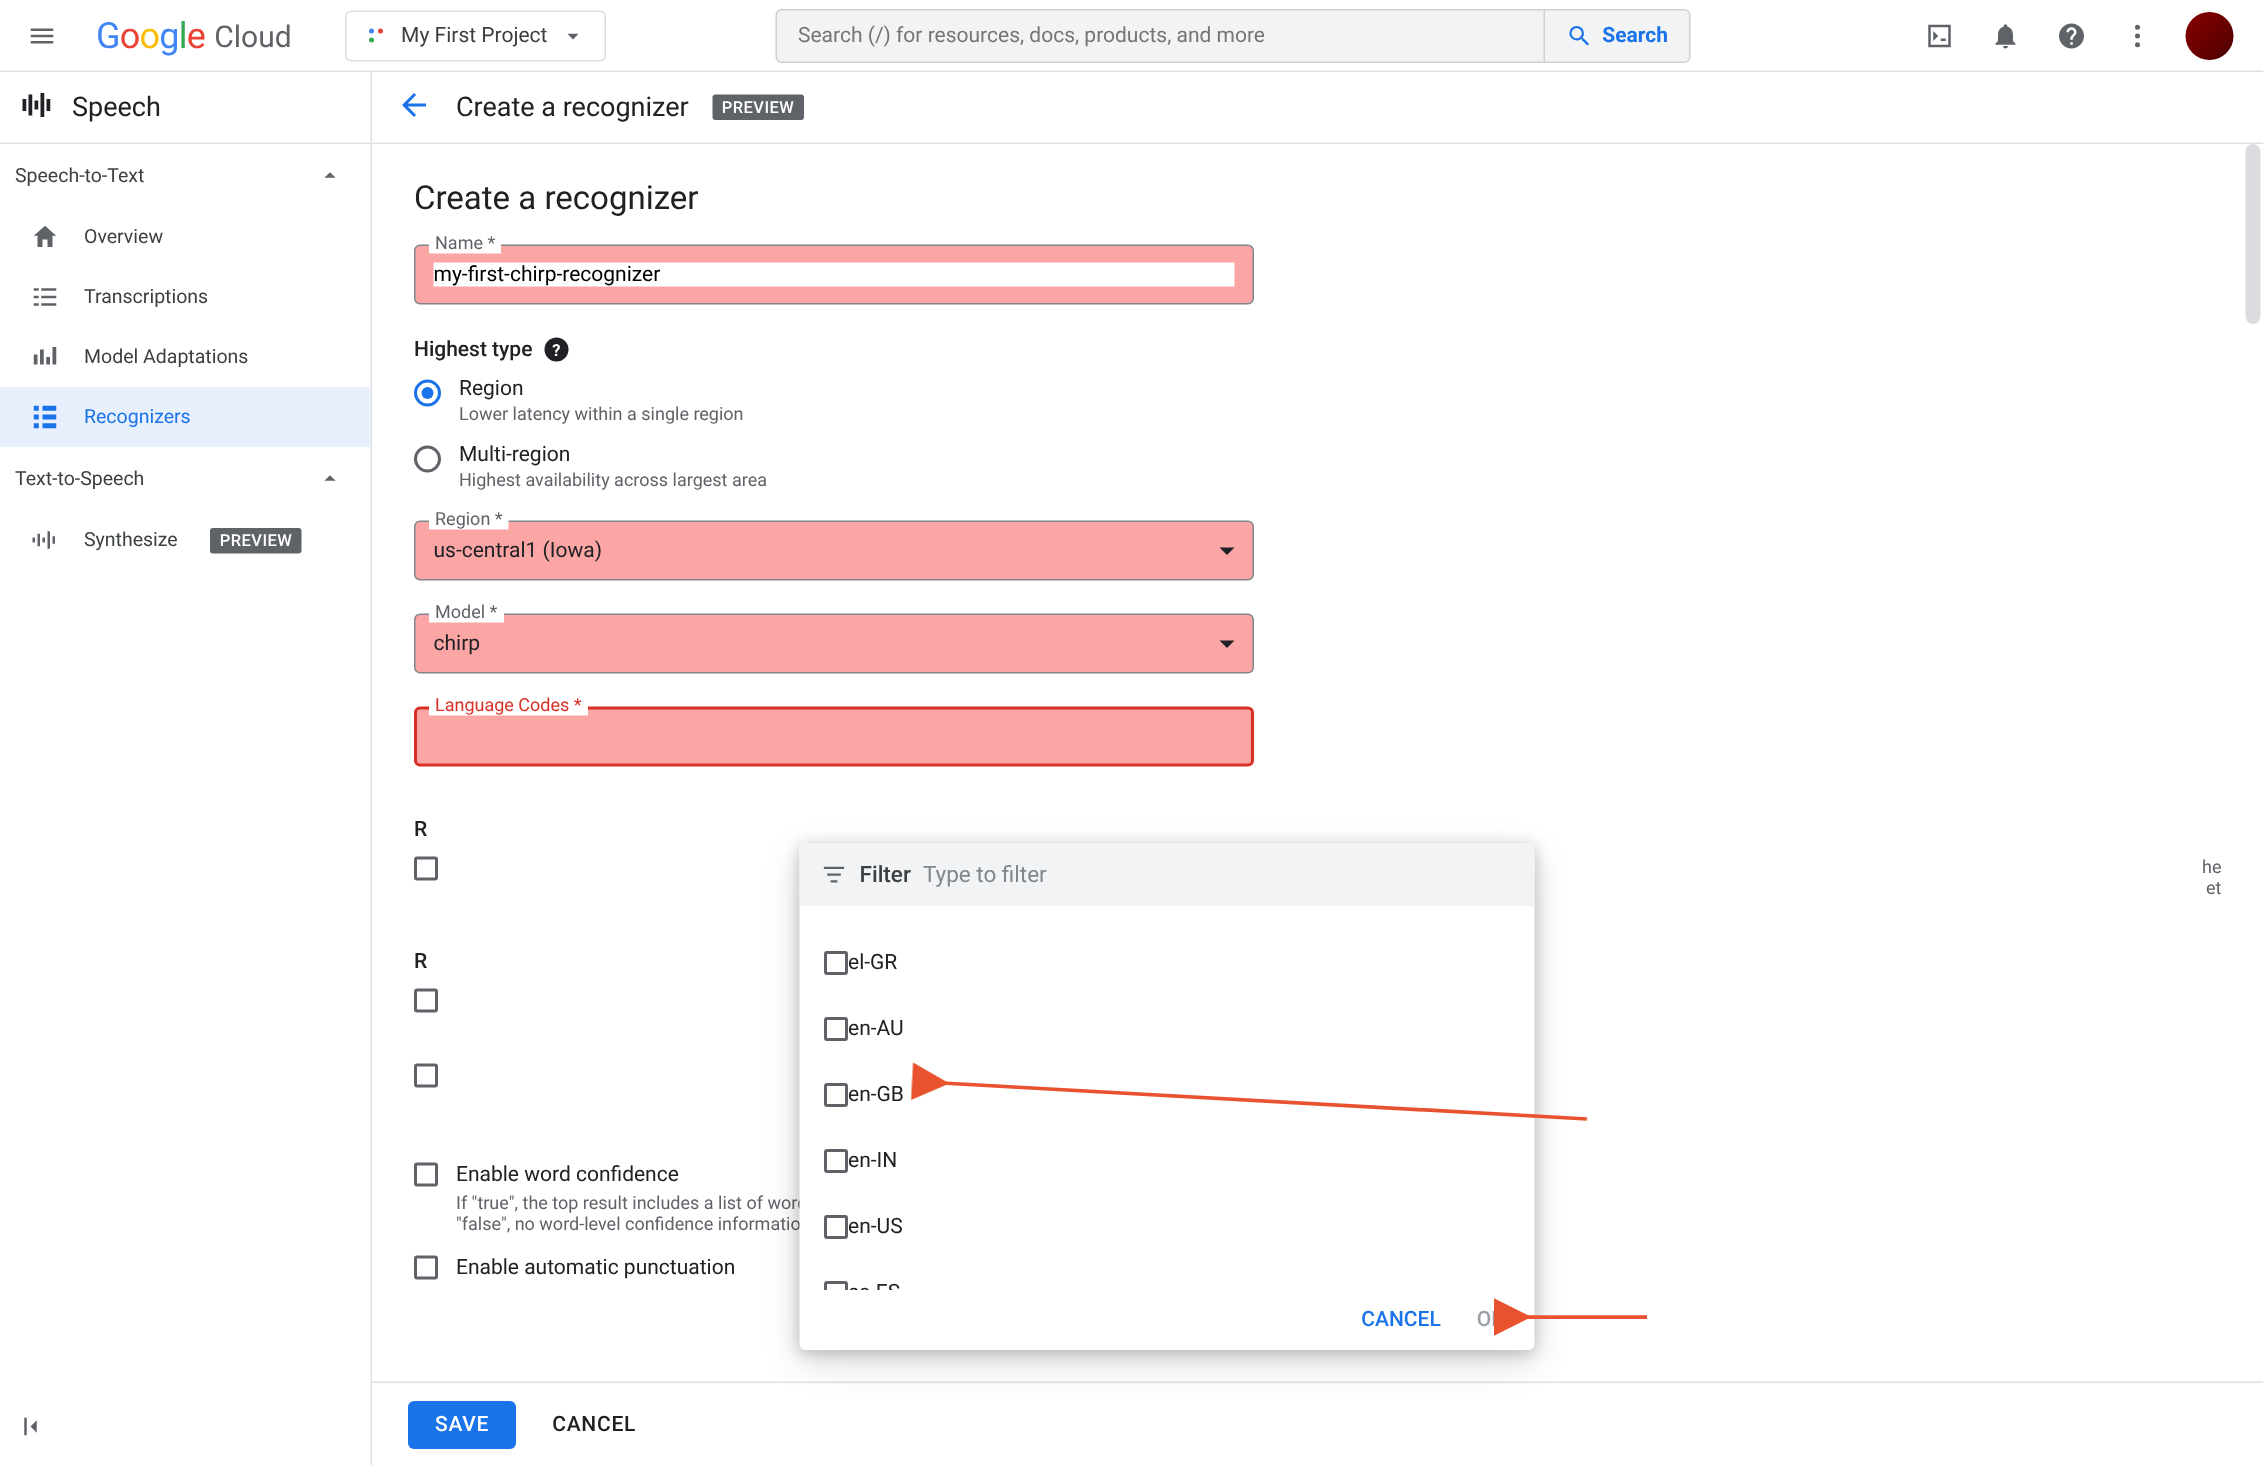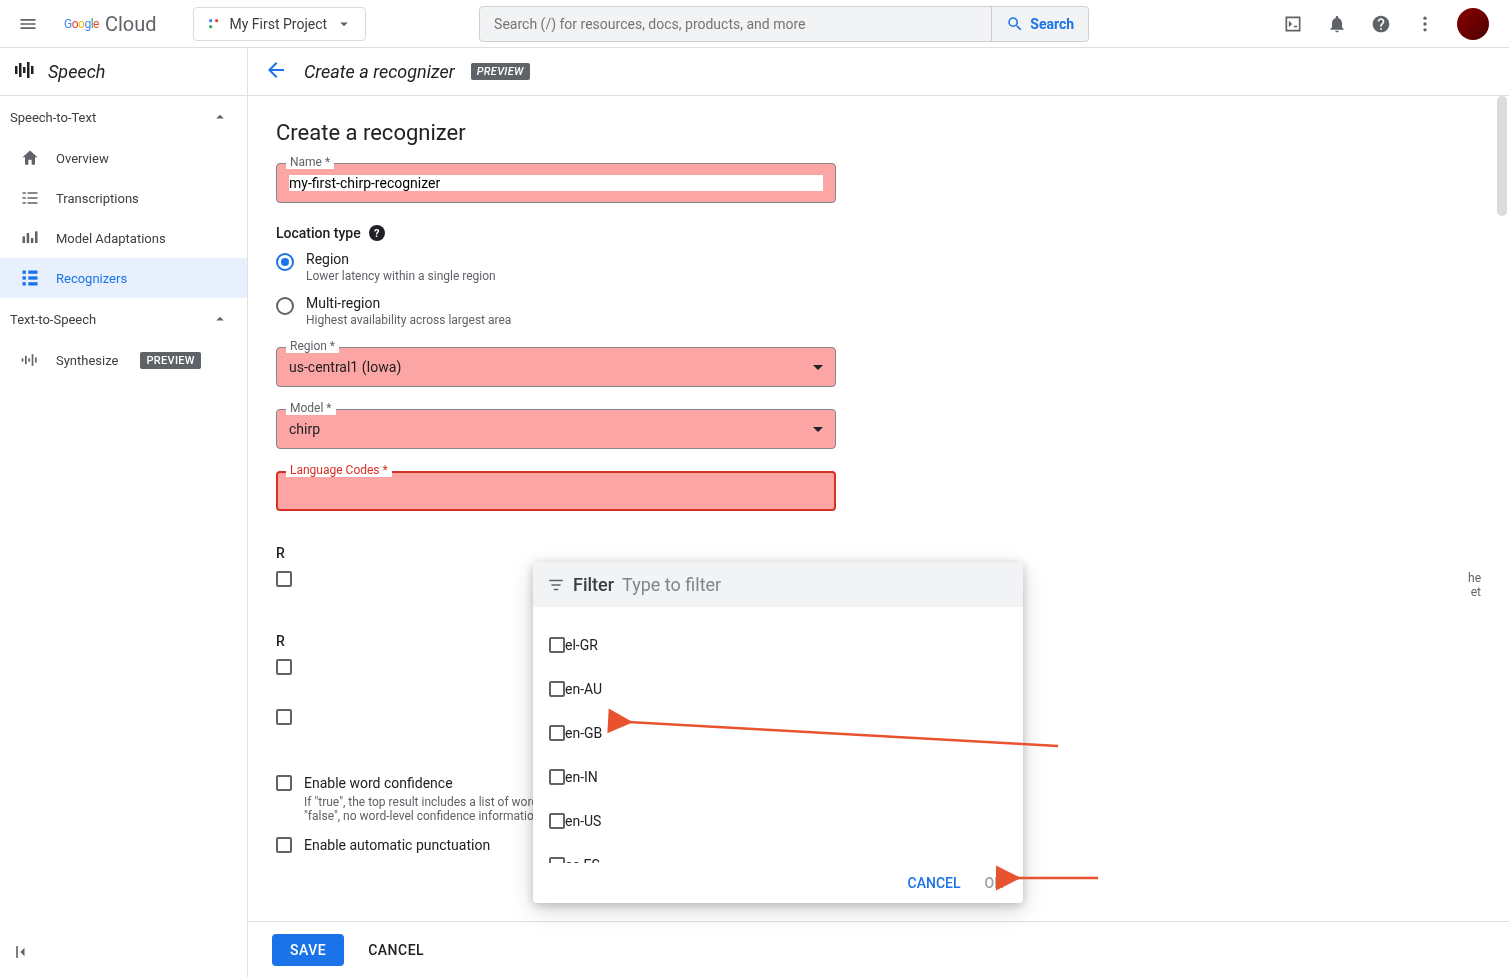--- a/index.html
+++ b/index.html
@@ -3,38 +3,38 @@
 <meta charset="utf-8">
 <style>
 * { margin: 0; padding: 0; box-sizing: border-box; font-family: 'Google Sans', Roboto, Arial, sans-serif; }
 body { background: #fff; color: #202124; font-size: 14px; width: 1509px; height: 977px; overflow: hidden; position: relative; }
 
 
 .topbar { height: 48px; display: flex; align-items: center; border-bottom: 1px solid #e0e0e0; padding: 0 8px; gap: 8px; }
 .hamburger { width: 40px; height: 40px; display: flex; align-items: center; justify-content: center; cursor: pointer; }
 .hamburger svg { width: 20px; height: 20px; fill: #5f6368; }
 .gcp-logo { display: flex; align-items: center; gap: 4px; padding: 0 8px; }
-.gcp-logo .word { font-size: 12px; letter-spacing: -0.5px; }
+.gcp-logo .word { font-size: 24px; letter-spacing: -0.5px; }
 .gcp-logo .g1 { color: #4285f4; } .gcp-logo .g2 { color: #ea4335; } .gcp-logo .g3 { color: #fbbc05; }
 .gcp-logo .g4 { color: #4285f4; } .gcp-logo .g5 { color: #34a853; } .gcp-logo .g6 { color: #ea4335; }
 .gcp-logo .cloud { color: #5f6368; font-size: 20px; margin-left: 2px; }
 .project-picker { margin-left: 20px; border: 1px solid #dadce0; border-radius: 4px; height: 34px; display: flex; align-items: center; padding: 0 12px; gap: 8px; font-size: 14px; color: #3c4043; cursor: pointer; }
 .project-picker svg.dots { width: 16px; height: 16px; }
 .project-picker svg.caret { width: 18px; height: 18px; fill: #5f6368; }
 .searchbox { flex: 0 0 610px; margin-left: 105px; height: 36px; border: 1px solid #cfcfcf; border-radius: 4px; background: #f1f3f4; display: flex; align-items: center; }
 .searchbox input { flex: 1; border: none; background: transparent; padding: 0 14px; font-size: 14px; color: #5f6368; outline: none; }
 .search-btn { height: 100%; border-left: 1px solid #cfcfcf; padding: 0 14px; display: flex; align-items: center; gap: 6px; color: #1a73e8; font-weight: 700; cursor: pointer; }
 .search-btn svg { width: 18px; height: 18px; fill: #1a73e8; }
 .topbar-right { margin-left: auto; display: flex; align-items: center; gap: 4px; padding-right: 12px; }
 .icon-btn { width: 40px; height: 40px; display: flex; align-items: center; justify-content: center; cursor: pointer; }
 .icon-btn svg { width: 20px; height: 20px; fill: #5f6368; }
 .avatar { width: 32px; height: 32px; border-radius: 50%; background: linear-gradient(135deg, #8b0000 0%, #4a0000 100%); margin-left: 8px; }
 
 
-.subheader { display: flex; height: 48px; border-bottom: 1px solid #e0e0e0; font-style: italic; }
+.subheader { display: flex; height: 48px; border-bottom: 1px solid #e0e0e0; }
 .subheader-left { width: 248px; display: flex; align-items: center; border-right: 1px solid #e0e0e0; padding-left: 12px; gap: 12px; }
 .product-icon svg { width: 24px; height: 24px; }
 .product-name { font-size: 18px; color: #202124; }
 .subheader-right { display: flex; align-items: center; padding-left: 16px; gap: 16px; }
 .back-arrow { cursor: pointer; }
 .back-arrow svg { width: 24px; height: 24px; fill: #1a73e8; }
 .page-title { font-size: 18px; color: #202124; }
 .preview-badge { background: #5f6368; color: #fff; font-size: 11px; padding: 2px 6px; border-radius: 2px; font-weight: 500; letter-spacing: 0.3px; }
 
 
@@ -69,21 +69,21 @@
 .radio-group { margin-bottom: 20px; }
 .radio-item { display: flex; gap: 12px; margin-bottom: 12px; align-items: flex-start; }
 .radio-circle { width: 18px; height: 18px; border: 2px solid #5f6368; border-radius: 50%; margin-top: 2px; position: relative; flex-shrink: 0; }
 .radio-circle.checked { border-color: #1a73e8; }
 .radio-circle.checked::after { content: ''; position: absolute; width: 8px; height: 8px; background: #1a73e8; border-radius: 50%; top: 3px; left: 3px; }
 .radio-label { font-size: 14px; color: #202124; }
 .radio-desc { font-size: 12px; color: #5f6368; margin-top: 2px; }
 
 
 .dropdown-popup { position: absolute; top: 466px; left: 285px; width: 490px; background: #fff; border-radius: 4px; box-shadow: 0 2px 10px rgba(0,0,0,0.2), 0 8px 24px rgba(0,0,0,0.15); z-index: 10; }
-.dropdown-filter { background: #f1f3f4; padding: 12px 14px; display: flex; align-items: center; gap: 8px; font-size: 18px; }
+.dropdown-filter { background: #f1f3f4; padding: 12px 14px; display: flex; align-items: center; gap: 8px; font-size: 15px; }
 .dropdown-filter svg { width: 18px; height: 18px; fill: #5f6368; }
 .dropdown-filter .fl { font-weight: 500; color: #3c4043; }
 .dropdown-filter .ph { color: #80868b; }
 .dropdown-list { max-height: 256px; overflow-y: auto; padding: 8px 0; }
 .dropdown-list::-webkit-scrollbar { width: 12px; }
 .dropdown-list::-webkit-scrollbar-thumb { background: #dadce0; border-radius: 6px; }
 .dropdown-option { display: flex; align-items: center; gap: 0; padding: 6px 16px; font-size: 14px; cursor: pointer; margin-top: 16px; }
 .checkbox { width: 16px; height: 16px; border: 2px solid #5f6368; border-radius: 2px; flex-shrink: 0; }
 .dropdown-actions { display: flex; justify-content: flex-end; gap: 24px; padding: 12px 20px; font-size: 14px; font-weight: 500; }
 .dropdown-actions .cancel { color: #1a73e8; cursor: pointer; }
@@ -265,21 +265,21 @@
       <div class="content-title">Create a recognizer</div>
 
       <div class="form-field">
         <div class="float-label">Name *</div>
         <div class="outlined-input">
             <input value="my-first-chirp-recognizer" style="">
           </div>
       </div>
 
       <div class="section-label">
-        <span>Location type</span>
+        <span>Highest type</span>
         <span class="help-circle">?</span>
       </div>
       <div class="radio-group">
         <div class="radio-item">
           <div class="radio-circle checked"></div>
           <div>
             <div class="radio-label">Region</div>
             <div class="radio-desc">Lower latency within a single region</div>
           </div>
         </div>

